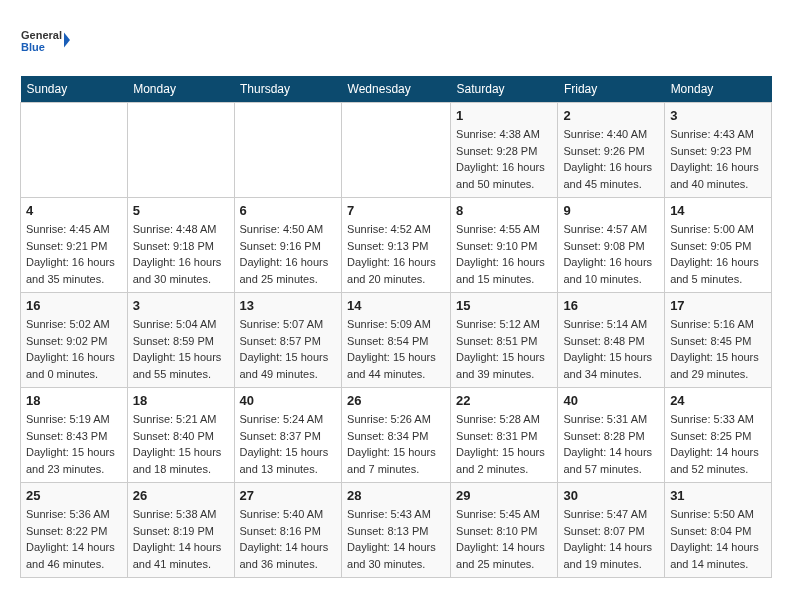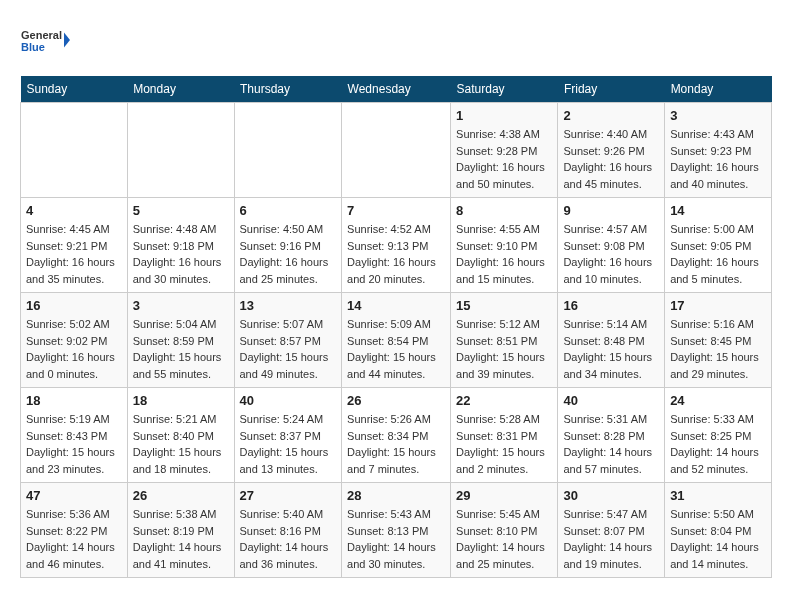--- a/index.html
+++ b/index.html
@@ -153,21 +153,21 @@
             <div class="day-num">40</div>
             <div class="day-info">Sunrise: 5:31 AM<br>Sunset: 8:28 PM<br>Daylight: 14 hours<br>and 57 minutes.</div>
           </td>
           <td>
             <div class="day-num">24</div>
             <div class="day-info">Sunrise: 5:33 AM<br>Sunset: 8:25 PM<br>Daylight: 14 hours<br>and 52 minutes.</div>
           </td>
         </tr>
         <tr>
           <td>
-            <div class="day-num">47</div>
+            <div class="day-num">25</div>
             <div class="day-info">Sunrise: 5:36 AM<br>Sunset: 8:22 PM<br>Daylight: 14 hours<br>and 46 minutes.</div>
           </td>
           <td>
             <div class="day-num">26</div>
             <div class="day-info">Sunrise: 5:38 AM<br>Sunset: 8:19 PM<br>Daylight: 14 hours<br>and 41 minutes.</div>
           </td>
           <td>
             <div class="day-num">27</div>
             <div class="day-info">Sunrise: 5:40 AM<br>Sunset: 8:16 PM<br>Daylight: 14 hours<br>and 36 minutes.</div>
           </td>

